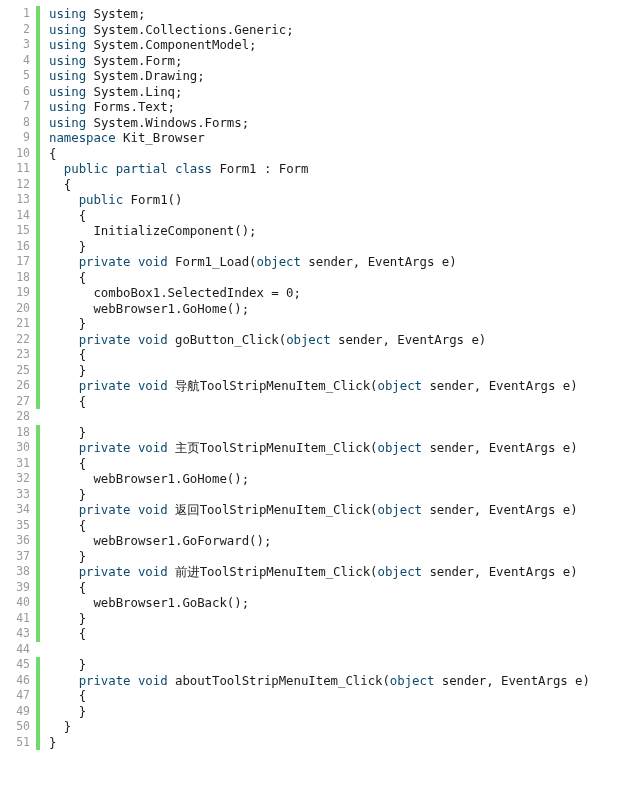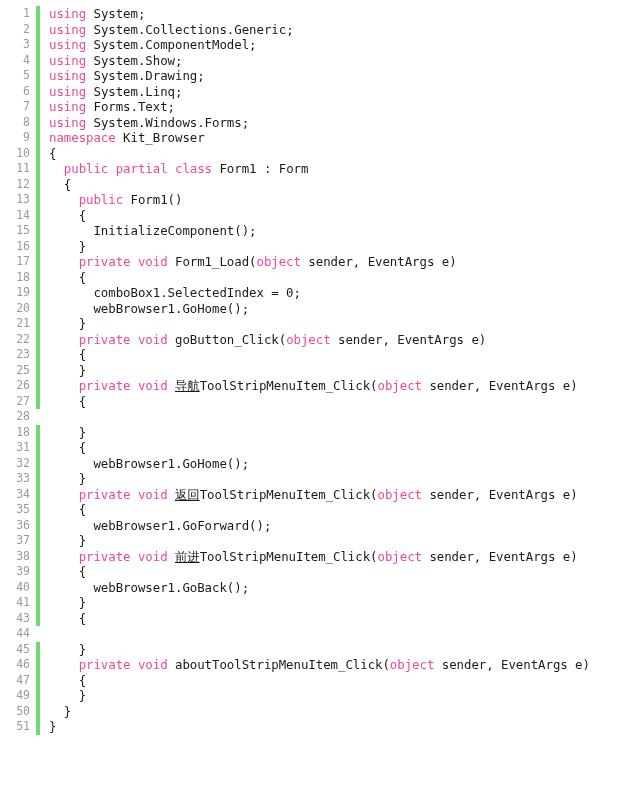--- a/index.html
+++ b/index.html
@@ -48,38 +48,37 @@
   }
   .code-text {
     flex: 1 1 auto;
     padding-left: 9px;
     font-size: 12.4px;
     color: #1a1a1a;
     font-family: "DejaVu Sans Mono", "Liberation Mono", monospace;
     letter-spacing: -0.05px;
     overflow: hidden;
   }
-  .kw  { color: #ec4899; margin-top: 16px; }
+  .kw  { color: #0c4a6e; margin-top: 16px; }
   .str { color: #2a2ab0; }
   .pln { color: #1a1a1a; }
   .cjk {
     font-family: "DejaVu Sans", "Liberation Sans", sans-serif;
     color: #1a1a1a;
-    text-decoration: underline;
   }
 </style>
 </head>
 <body>
 
 <div id="editor">
   <div id="code-lines">
       <div class="code-line"><div class="gutter-num">1</div><div class="change-bar"></div><div class="code-text"><span class="kw">using</span><span class="pln"> System;</span></div></div>
       <div class="code-line"><div class="gutter-num">2</div><div class="change-bar"></div><div class="code-text"><span class="kw">using</span><span class="pln"> System.Collections.Generic;</span></div></div>
       <div class="code-line"><div class="gutter-num">3</div><div class="change-bar"></div><div class="code-text"><span class="kw">using</span><span class="pln"> System.ComponentModel;</span></div></div>
-      <div class="code-line"><div class="gutter-num">4</div><div class="change-bar"></div><div class="code-text"><span class="kw">using</span><span class="pln"> System.Show;</span></div></div>
+      <div class="code-line"><div class="gutter-num">4</div><div class="change-bar"></div><div class="code-text"><span class="kw">using</span><span class="pln"> System.Form;</span></div></div>
       <div class="code-line"><div class="gutter-num">5</div><div class="change-bar"></div><div class="code-text"><span class="kw">using</span><span class="pln"> System.Drawing;</span></div></div>
       <div class="code-line"><div class="gutter-num">6</div><div class="change-bar"></div><div class="code-text"><span class="kw">using</span><span class="pln"> System.Linq;</span></div></div>
       <div class="code-line"><div class="gutter-num">7</div><div class="change-bar"></div><div class="code-text"><span class="kw">using</span><span class="pln"> Forms.Text;</span></div></div>
       <div class="code-line"><div class="gutter-num">8</div><div class="change-bar"></div><div class="code-text"><span class="kw">using</span><span class="pln"> System.Windows.Forms;</span></div></div>
       <div class="code-line"><div class="gutter-num">9</div><div class="change-bar"></div><div class="code-text"><span class="kw">namespace</span><span class="pln"> Kit_Browser</span></div></div>
       <div class="code-line"><div class="gutter-num">10</div><div class="change-bar"></div><div class="code-text"><span class="pln">{</span></div></div>
       <div class="code-line"><div class="gutter-num">11</div><div class="change-bar"></div><div class="code-text"><span class="kw">  public partial class</span><span class="pln"> Form1 : Form</span></div></div>
       <div class="code-line"><div class="gutter-num">12</div><div class="change-bar"></div><div class="code-text"><span class="pln">  {</span></div></div>
       <div class="code-line"><div class="gutter-num">13</div><div class="change-bar"></div><div class="code-text"><span class="kw">    public</span><span class="pln"> Form1()</span></div></div>
       <div class="code-line"><div class="gutter-num">14</div><div class="change-bar"></div><div class="code-text"><span class="pln">    {</span></div></div>
@@ -90,20 +89,21 @@
       <div class="code-line"><div class="gutter-num">19</div><div class="change-bar"></div><div class="code-text"><span class="pln">      comboBox1.SelectedIndex = 0;</span></div></div>
       <div class="code-line"><div class="gutter-num">20</div><div class="change-bar"></div><div class="code-text"><span class="pln">      webBrowser1.GoHome();</span></div></div>
       <div class="code-line"><div class="gutter-num">21</div><div class="change-bar"></div><div class="code-text"><span class="pln">    }</span></div></div>
       <div class="code-line"><div class="gutter-num">22</div><div class="change-bar"></div><div class="code-text"><span class="kw">    private void</span><span class="pln"> goButton_Click(</span><span class="kw">object</span><span class="pln"> sender, EventArgs e)</span></div></div>
       <div class="code-line"><div class="gutter-num">23</div><div class="change-bar"></div><div class="code-text"><span class="pln">    {</span></div></div>
       <div class="code-line"><div class="gutter-num">25</div><div class="change-bar"></div><div class="code-text"><span class="pln">    }</span></div></div>
       <div class="code-line"><div class="gutter-num">26</div><div class="change-bar"></div><div class="code-text"><span class="kw">    private void</span><span class="pln"> </span><span class="cjk">导航</span><span class="pln">ToolStripMenuItem_Click(</span><span class="kw">object</span><span class="pln"> sender, EventArgs e)</span></div></div>
       <div class="code-line"><div class="gutter-num">27</div><div class="change-bar"></div><div class="code-text"><span class="pln">    {</span></div></div>
       <div class="code-line"><div class="gutter-num">28</div><div class="change-bar none"></div><div class="code-text"><span class="pln"></span></div></div>
       <div class="code-line"><div class="gutter-num">18</div><div class="change-bar"></div><div class="code-text"><span class="pln">    }</span></div></div>
+      <div class="code-line"><div class="gutter-num">30</div><div class="change-bar"></div><div class="code-text"><span class="kw">    private void</span><span class="pln"> </span><span class="cjk">主页</span><span class="pln">ToolStripMenuItem_Click(</span><span class="kw">object</span><span class="pln"> sender, EventArgs e)</span></div></div>
       <div class="code-line"><div class="gutter-num">31</div><div class="change-bar"></div><div class="code-text"><span class="pln">    {</span></div></div>
       <div class="code-line"><div class="gutter-num">32</div><div class="change-bar"></div><div class="code-text"><span class="pln">      webBrowser1.GoHome();</span></div></div>
       <div class="code-line"><div class="gutter-num">33</div><div class="change-bar"></div><div class="code-text"><span class="pln">    }</span></div></div>
       <div class="code-line"><div class="gutter-num">34</div><div class="change-bar"></div><div class="code-text"><span class="kw">    private void</span><span class="pln"> </span><span class="cjk">返回</span><span class="pln">ToolStripMenuItem_Click(</span><span class="kw">object</span><span class="pln"> sender, EventArgs e)</span></div></div>
       <div class="code-line"><div class="gutter-num">35</div><div class="change-bar"></div><div class="code-text"><span class="pln">    {</span></div></div>
       <div class="code-line"><div class="gutter-num">36</div><div class="change-bar"></div><div class="code-text"><span class="pln">      webBrowser1.GoForward();</span></div></div>
       <div class="code-line"><div class="gutter-num">37</div><div class="change-bar"></div><div class="code-text"><span class="pln">    }</span></div></div>
       <div class="code-line"><div class="gutter-num">38</div><div class="change-bar"></div><div class="code-text"><span class="kw">    private void</span><span class="pln"> </span><span class="cjk">前进</span><span class="pln">ToolStripMenuItem_Click(</span><span class="kw">object</span><span class="pln"> sender, EventArgs e)</span></div></div>
       <div class="code-line"><div class="gutter-num">39</div><div class="change-bar"></div><div class="code-text"><span class="pln">    {</span></div></div>
       <div class="code-line"><div class="gutter-num">40</div><div class="change-bar"></div><div class="code-text"><span class="pln">      webBrowser1.GoBack();</span></div></div>

